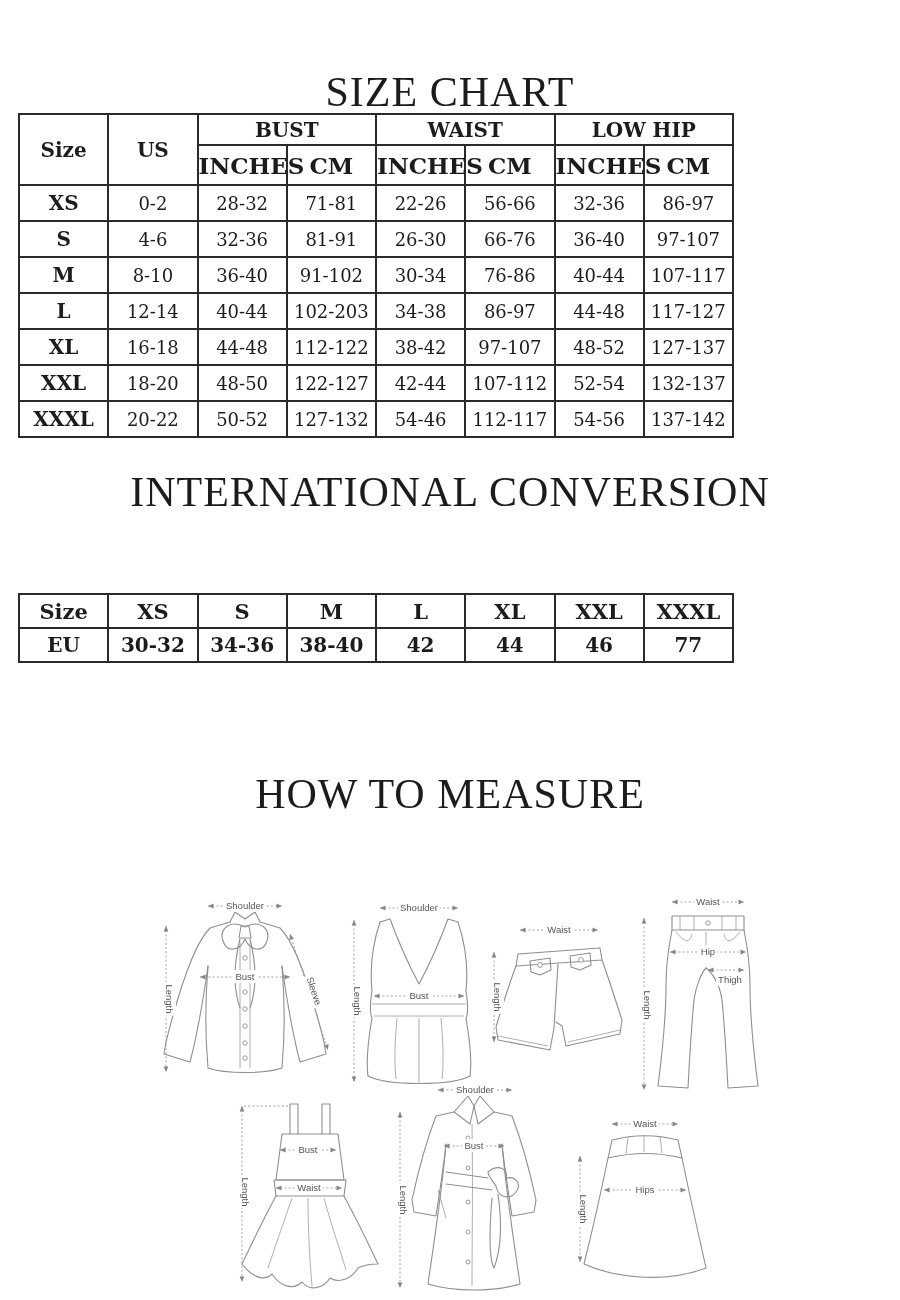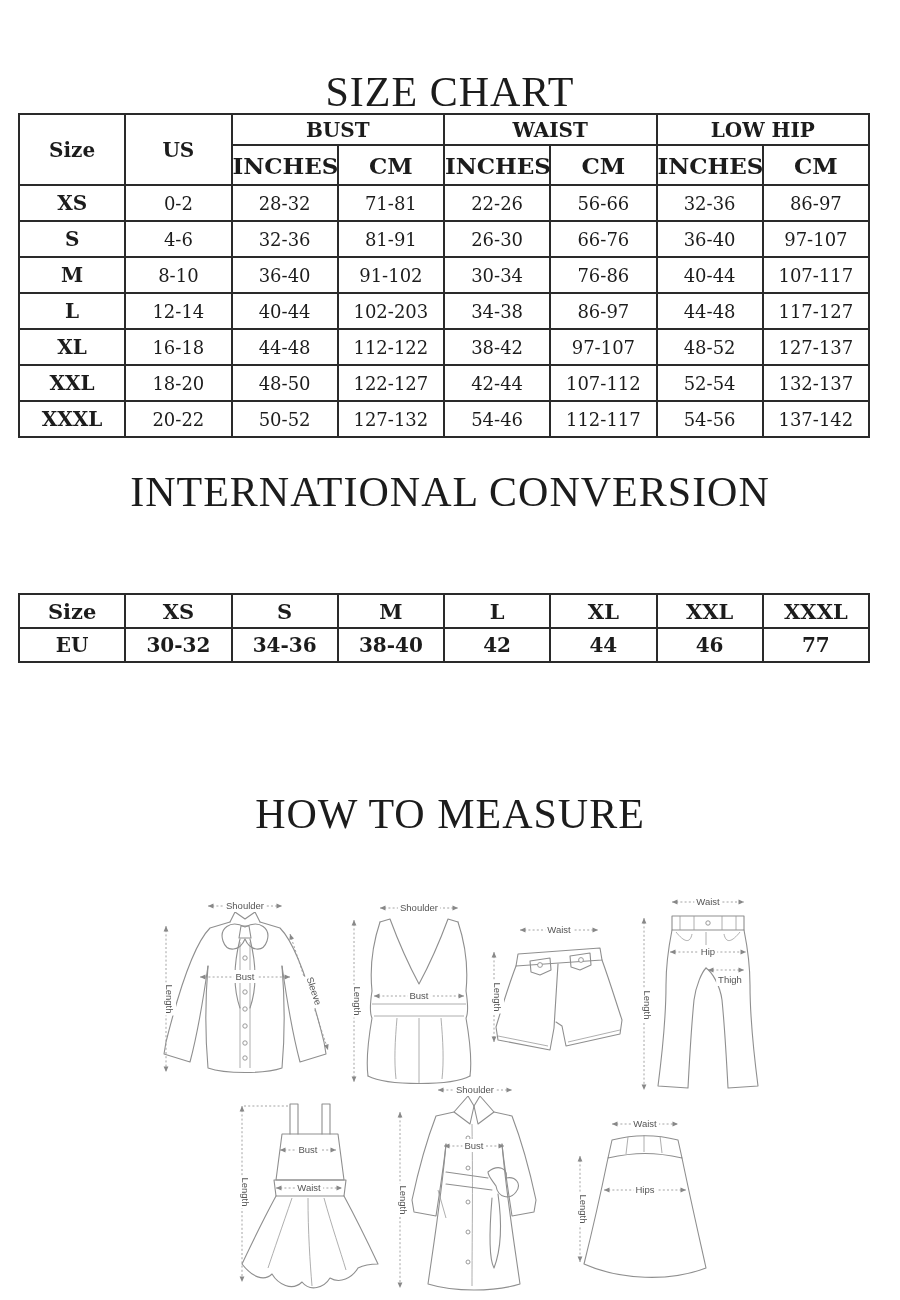--- a/index.html
+++ b/index.html
@@ -16,24 +16,24 @@
     text-align: center;
     font-family: "Liberation Serif", serif;
     font-weight: 400;
     font-size: 42px;
     letter-spacing: 1px;
     color: #1c1c1c;
     white-space: nowrap;
   }
   #title-size-chart { top: 28px; margin-top: 40px; }
   #title-conversion { top: 468px; }
-  #title-measure    { top: 790px; }
+  #title-measure    { top: 770px; }
 
   table {
-    position: absolute; left: 18px; width: 852px;
+    position: absolute; left: 18px; width: 716px;
     border-collapse: collapse; table-layout: fixed;
     text-align: center; color: #1c1c1c;
   }
   th, td { border: 2px solid #2a2a2a; padding: 0; vertical-align: middle; }
 
   #size-chart-table { top: 113px; }
   #size-chart-table thead tr:first-child th { height: 31px; font-size: 20px; }
   #size-chart-table thead tr:nth-child(2) th { height: 40px; font-size: 23px; }
   #size-chart-table tbody td { height: 36px; font-size: 18px; }
   #size-chart-table tbody td:first-child { font-weight: bold; font-size: 20px; }

